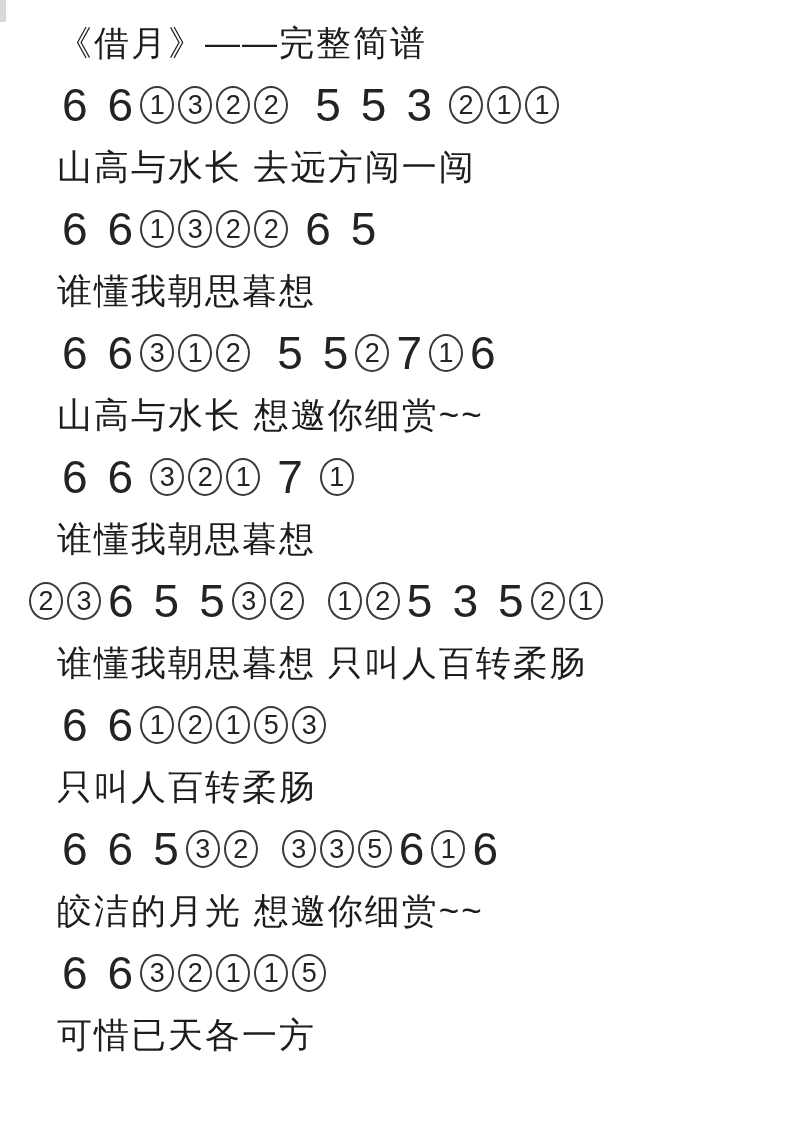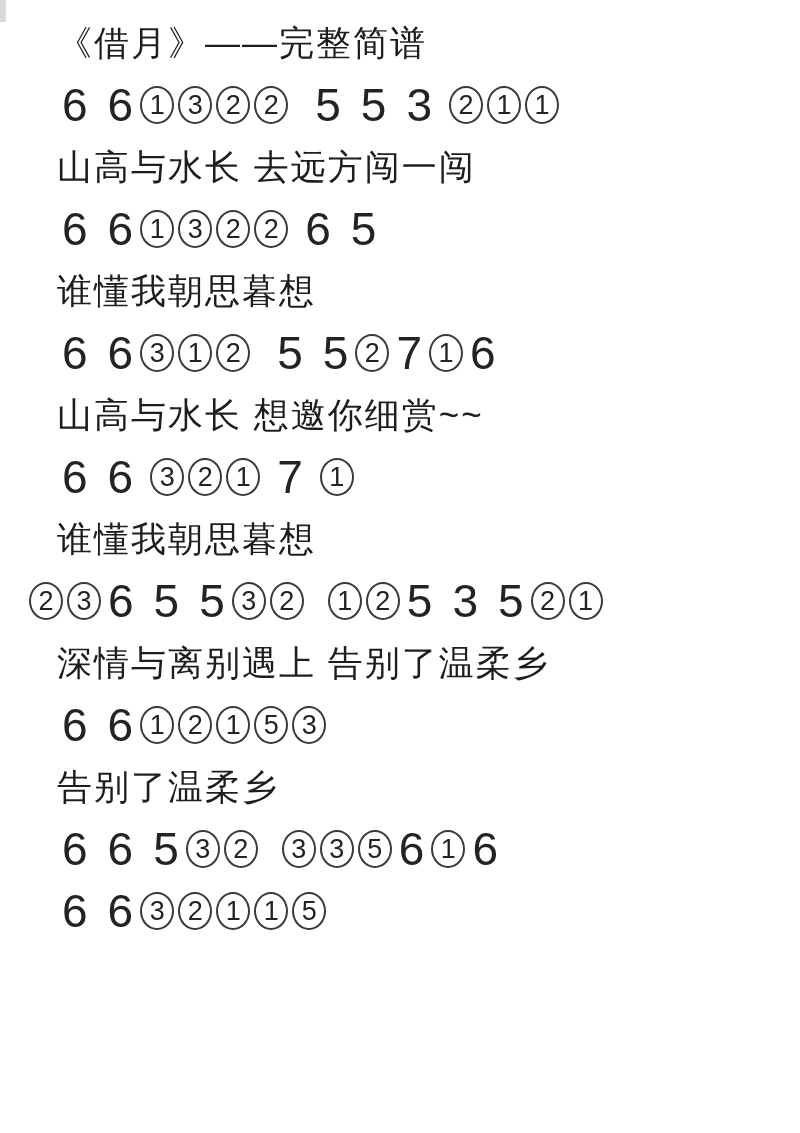--- a/index.html
+++ b/index.html
@@ -82,19 +82,21 @@
   <div>
       <div class="row notes-row"><span class="num">6</span><span class="gap"></span><span class="num">6</span><span class="circ">1</span><span class="circ">3</span><span class="circ">2</span><span class="circ">2</span><span class="gap"></span><span class="gap"></span><span class="num">5</span><span class="gap"></span><span class="num">5</span><span class="gap"></span><span class="num">3</span><span class="gap"></span><span class="circ">2</span><span class="circ">1</span><span class="circ">1</span></div>
       <div class="row lyric-row">山高与水长 去远方闯一闯</div>
       <div class="row notes-row"><span class="num">6</span><span class="gap"></span><span class="num">6</span><span class="circ">1</span><span class="circ">3</span><span class="circ">2</span><span class="circ">2</span><span class="gap"></span><span class="num">6</span><span class="gap"></span><span class="num">5</span></div>
       <div class="row lyric-row">谁懂我朝思暮想</div>
       <div class="row notes-row"><span class="num">6</span><span class="gap"></span><span class="num">6</span><span class="circ">3</span><span class="circ">1</span><span class="circ">2</span><span class="gap"></span><span class="gap"></span><span class="num">5</span><span class="gap"></span><span class="num">5</span><span class="circ">2</span><span class="num">7</span><span class="circ">1</span><span class="num">6</span></div>
       <div class="row lyric-row">山高与水长 想邀你细赏~~</div>
       <div class="row notes-row"><span class="num">6</span><span class="gap"></span><span class="num">6</span><span class="gap"></span><span class="circ">3</span><span class="circ">2</span><span class="circ">1</span><span class="gap"></span><span class="num">7</span><span class="gap"></span><span class="circ">1</span></div>
       <div class="row lyric-row">谁懂我朝思暮想</div>
       <div class="row notes-row flush"><span class="circ">2</span><span class="circ">3</span><span class="num">6</span><span class="gap"></span><span class="num">5</span><span class="gap"></span><span class="num">5</span><span class="circ">3</span><span class="circ">2</span><span class="gap"></span><span class="gap"></span><span class="circ">1</span><span class="circ">2</span><span class="num">5</span><span class="gap"></span><span class="num">3</span><span class="gap"></span><span class="num">5</span><span class="circ">2</span><span class="circ">1</span></div>
-      <div class="row lyric-row">深情与离别遇上 告别了温柔乡</div>
+      <div class="row lyric-row">谁懂我朝思暮想 只叫人百转柔肠</div>
       <div class="row notes-row"><span class="num">6</span><span class="gap"></span><span class="num">6</span><span class="circ">1</span><span class="circ">2</span><span class="circ">1</span><span class="circ">5</span><span class="circ">3</span></div>
-      <div class="row lyric-row">告别了温柔乡</div>
+      <div class="row lyric-row">只叫人百转柔肠</div>
       <div class="row notes-row"><span class="num">6</span><span class="gap"></span><span class="num">6</span><span class="gap"></span><span class="num">5</span><span class="circ">3</span><span class="circ">2</span><span class="gap"></span><span class="gap"></span><span class="circ">3</span><span class="circ">3</span><span class="circ">5</span><span class="num">6</span><span class="circ">1</span><span class="num">6</span></div>
+      <div class="row lyric-row">皎洁的月光 想邀你细赏~~</div>
       <div class="row notes-row"><span class="num">6</span><span class="gap"></span><span class="num">6</span><span class="circ">3</span><span class="circ">2</span><span class="circ">1</span><span class="circ">1</span><span class="circ">5</span></div>
+      <div class="row lyric-row">可惜已天各一方</div>
     </div>
 </div>
 
 </body></html>

